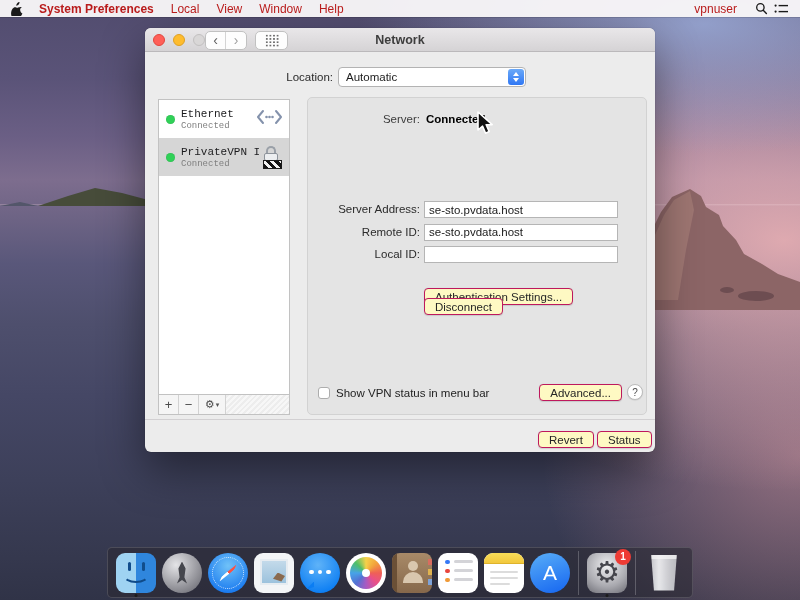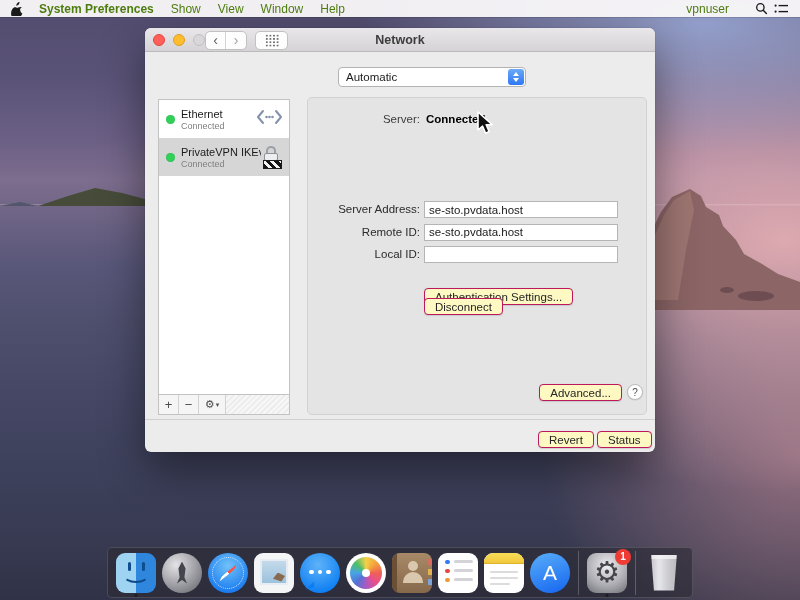--- a/index.html
+++ b/index.html
@@ -20,27 +20,27 @@
       radial-gradient(ellipse 55% 40% at 74% 28%, rgba(193,153,188,.40), rgba(193,153,188,0) 75%),
       linear-gradient(180deg,#514c6e 0%,#5a5378 13%,#6b5f85 23%,#7d6d8e 30%,#6e6485 36%,#59577a 44%,#4e4f6d 54%,#454765 66%,#3d405a 80%,#35384e 93%,#303347 100%);
   }
   #terrain { position:absolute; inset:0; }
 
   
   #menubar {
     position:absolute; top:0; left:0; right:0; height:17px; z-index:40;
     background:rgba(247,245,247,.97);
     display:flex; align-items:center; padding:0 11px;
-    font-size:12px; color:#4d7c0f;
+    font-size:12px; color:#b91c1c;
     box-shadow:0 0.5px 0 rgba(0,0,0,.25);
   }
   .mb-app { font-weight:bold; margin-right:17px; }
   .mb-item { margin-right:17px; }
   .mb-spacer { flex:1; }
-  .mb-user { margin-right:20px; }
+  .mb-user { margin-right:12px; }
   .apple { width:13px; height:13px; position:relative; margin-right:15px; }
   .mb-ico { margin-left:6px; display:flex; align-items:center; }
 
   
   #win {
     position:absolute; left:145px; top:28px; width:510px; height:424px; z-index:20;
     background:#ececec; border-radius:6px;
     box-shadow:0 18px 45px rgba(0,0,0,.45), 0 0 1px rgba(0,0,0,.45);
   }
   #titlebar {
@@ -99,21 +99,21 @@
     display:flex; flex-direction:column; align-items:center; justify-content:center; gap:2px;
   }
   .tri-up { width:0; height:0; border-left:3.5px solid transparent; border-right:3.5px solid transparent; border-bottom:4px solid #fff; }
   .tri-dn { width:0; height:0; border-left:3.5px solid transparent; border-right:3.5px solid transparent; border-top:4px solid #fff; }
 
   
   #sidebar {
     position:absolute; left:13px; top:71px; width:132px; height:316px;
     background:#fff; border:1px solid #c2c2c2;
   }
-  .svc { position:relative; height:38px; display:flex; align-items:center; padding:0 6px 0 7px; }
+  .svc { position:relative; height:38px; display:flex; align-items:center; padding:0 6px 0 7px;font-family:Liberation Mono, monospace; }
   .svc.selected { background:#d6d6d6; }
   .dot { width:9px; height:9px; border-radius:50%; background:#30d158; box-shadow:inset 0 0 1px rgba(0,0,0,.25); flex:0 0 auto; }
   .svc-txt { margin-left:6px; flex:1; min-width:0; }
   .svc-name { font-size:11px; color:#1b1b1d; white-space:nowrap; overflow:hidden; }
   .svc-sub  { font-size:9px; color:#7f7f7f; margin-top:1px; }
   .svc-ico { flex:0 0 auto; }
   .vpnico { position:relative; width:22px; height:22px; }
   .vpn-shackle { position:absolute; left:5px; top:0; width:10px; height:10px; border:2px solid #9aa0a8; border-radius:50% 50% 0 0; border-bottom:none; }
   .vpn-lockbody { position:absolute; left:3px; top:7px; width:14px; height:8px; background:#eceef0; border:1.5px solid #8d939b; border-radius:2px; }
   .vpn-box { position:absolute; left:2px; top:14px; width:19px; height:9px; border:1px solid #1b1b1b;
@@ -257,21 +257,21 @@
     <ellipse cx="727" cy="290" rx="7" ry="3" fill="#6d4d51"></ellipse>
   </svg>
 
   <div id="menubar">
     <div class="apple">
       <svg width="13" height="14" viewBox="0 0 170 200">
           <path fill="#1a1a1a" d="M150 72c-20 10-30 27-27 47 3 22 15 37 32 46-7 18-15 31-27 44-10 11-20 17-32 17-10 0-17-5-30-5s-21 5-31 5c-12 0-23-7-33-19C-15 178-8 104 30 82c12-7 25-8 37-2 9 4 16 5 25 1 14-6 27-9 58-9zM113 0c3 14-3 27-11 37-9 10-21 16-34 15-2-13 5-26 13-35 8-10 21-16 32-17z"></path>
         </svg>
     </div>
     <span class="mb-app">System Preferences</span>
-    <span class="mb-item">Show</span>
+    <span class="mb-item">Local</span>
     <span class="mb-item">View</span>
     <span class="mb-item">Window</span>
     <span class="mb-item">Help</span>
     <span class="mb-spacer"></span>
     <span class="mb-user">vpnuser</span>
     <span class="mb-ico">
       <svg width="13" height="13" viewBox="0 0 13 13">
           <circle cx="5.4" cy="5.4" r="3.7" fill="none" stroke="#1a1a1a" stroke-width="1.3"></circle>
           <line x1="8.2" y1="8.2" x2="11.4" y2="11.4" stroke="#1a1a1a" stroke-width="1.4" stroke-linecap="round"></line>
         </svg>
@@ -296,20 +296,21 @@
       <div class="navgrp">
         <div class="navbtn back">‹</div>
         <div class="navbtn fwd">›</div>
       </div>
       <div class="gridbtn">
         <div class="grid-glyph"></div>
       </div>
       <div class="wtitle">Network</div>
     </div>
 
+    <div class="loc-label">Location:</div>
     <div class="popup">
       <span>Automatic</span>
       <div class="stepper">
         <div class="tri-up"></div>
           <div class="tri-dn"></div>
       </div>
     </div>
 
     <div id="sidebar">
       <div class="svc">
@@ -369,20 +370,24 @@
         <input class="finput" type="text" value="se-sto.pvdata.host" style="">
       </div>
       <div class="frow" style="top:148px">
         <span class="flab">Local ID:</span>
         <input class="finput" type="text" value="" style="">
       </div>
 
       <button class="pbtn" style="left:116px; top:190px;">Authentication Settings...</button>
       <button class="pbtn" style="left:116px; top:200px;text-align:right;">Disconnect</button>
 
+      <div class="chkrow">
+        <div class="chk"></div>
+        <span class="chklab">Show VPN status in menu bar</span>
+      </div>
       <button class="pbtn" style="right:24px; top:286px; left:auto;">Advanced...</button>
       <div class="helpbtn">?</div>
     </div>
 
     <div id="footer-sep"></div>
     <button class="pbtn" style="left:393px; top:403px; position:absolute;">Revert</button>
     <button class="pbtn" style="left:452px; top:403px; position:absolute;">Status</button>
   </div>
 
   <div id="cursor">

